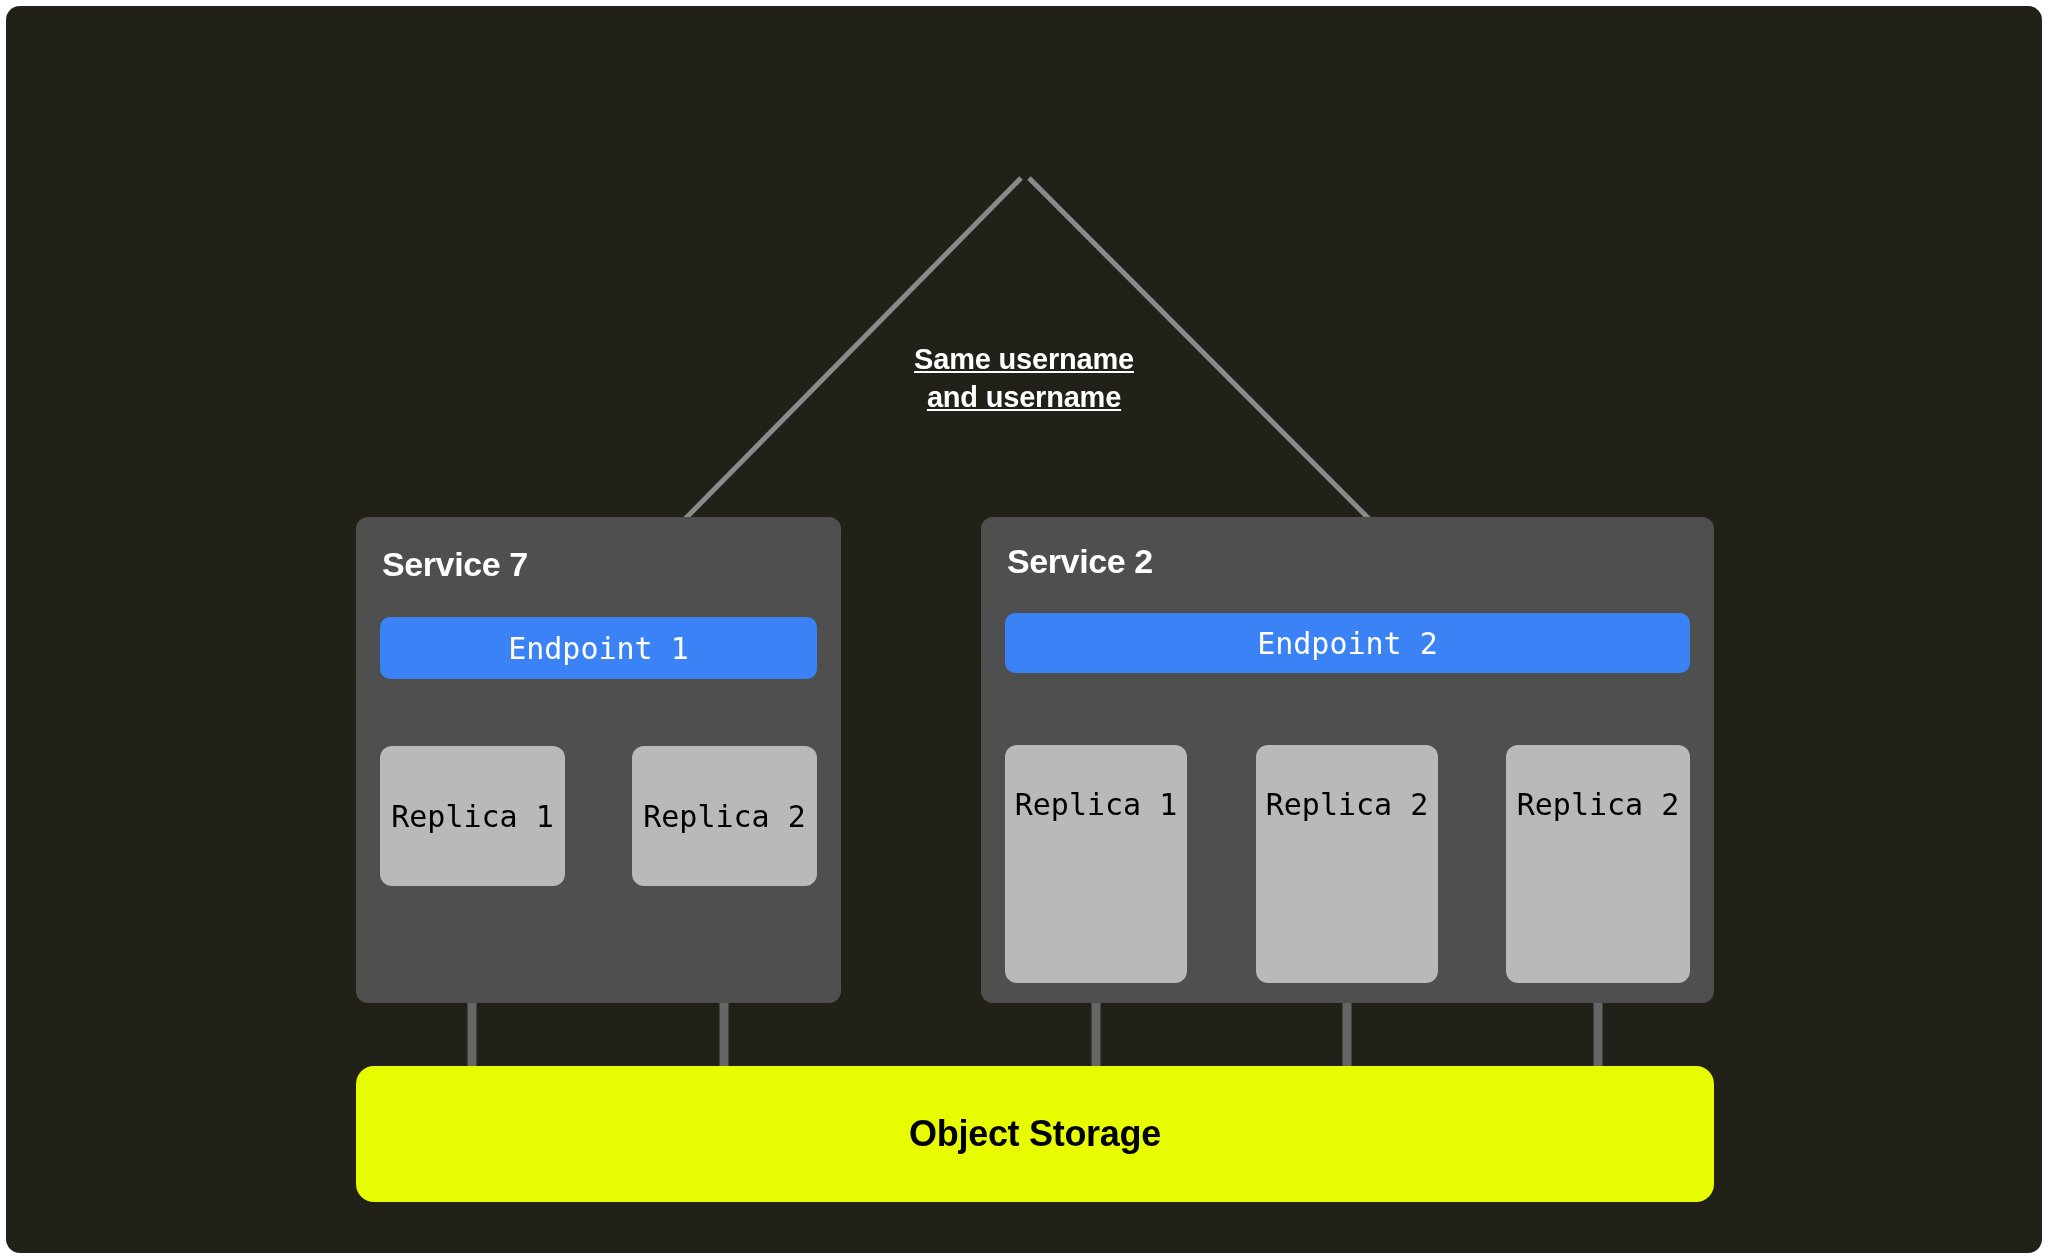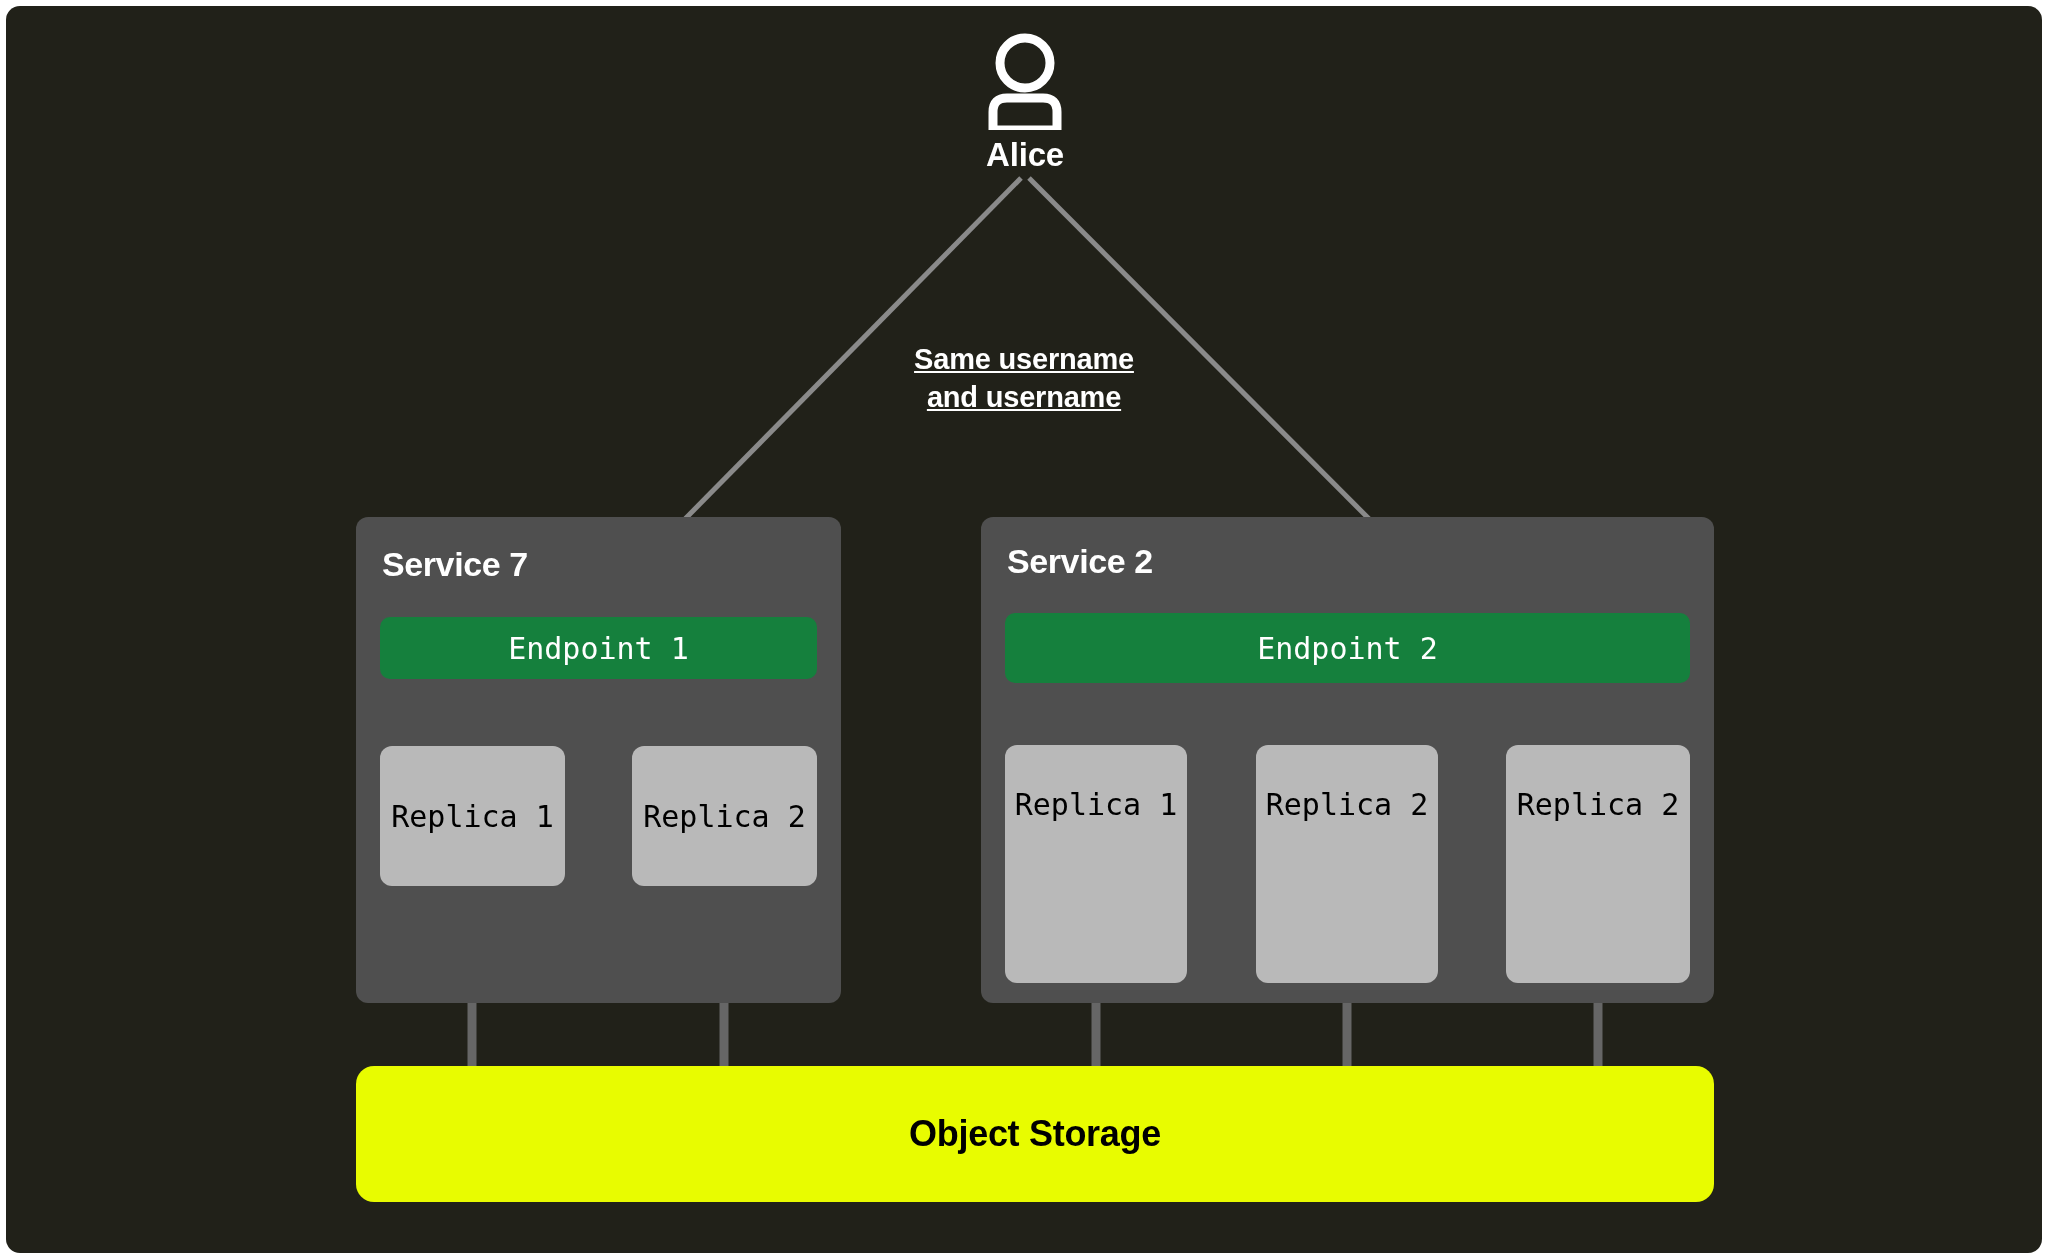--- a/index.html
+++ b/index.html
@@ -79,21 +79,21 @@
   .service .title {
     position: absolute;
     left: 26px;
     color: #ffffff;
     font-size: 34px;
     font-weight: bold;
     letter-spacing: -0.4px;
   }
   .endpoint {
     position: absolute;
-    background: #15803d;
+    background: #3b82f6;
     border-radius: 10px;
     display: flex;
     align-items: center;
     justify-content: center;
     color: #ffffff;
     font-family: "DejaVu Sans Mono", monospace;
     font-size: 30px;
   }
   .replica {
     position: absolute;
@@ -107,21 +107,21 @@
   }
 
   #service-1 { left: 350px; top: 511px; width: 485px; height: 486px; }
   #service-1 .title { top: 28px; }
   #endpoint-1 { left: 24px; top: 100px; width: 437px; height: 62px; }
   #s1-rep-1 { left: 24px; top: 229px; width: 185px; height: 140px; align-items: center; }
   #s1-rep-2 { left: 276px; top: 229px; width: 185px; height: 140px; align-items: center; }
 
   #service-2 { left: 975px; top: 511px; width: 733px; height: 486px; }
   #service-2 .title { top: 25px; }
-  #endpoint-2 { left: 24px; top: 96px; width: 685px; height: 70px; }
+  #endpoint-2 { left: 24px; top: 96px; width: 685px; height: 60px; }
   #s2-rep-1 { left: 24px; top: 228px; width: 182px; height: 196px; padding-top: 42px; }
   #s2-rep-2 { left: 275px; top: 228px; width: 182px; height: 196px; padding-top: 42px; }
   #s2-rep-3 { left: 525px; top: 228px; width: 184px; height: 196px; padding-top: 42px; }
 
   
   #object-storage {
     position: absolute;
     left: 350px;
     top: 1060px;
     width: 1358px;
@@ -165,27 +165,20 @@
       <line x1="1090" y1="566" x2="1090" y2="1070"></line>
     </g>
     <g stroke="#666666" stroke-width="9">
       <line x1="1341" y1="566" x2="1341" y2="1070"></line>
     </g>
     <g stroke="#666666" stroke-width="9">
       <line x1="1592" y1="566" x2="1592" y2="1070"></line>
     </g>
   </svg>
 
-  <div id="actor">
-    <svg class="glyph" viewBox="0 0 150 100">
-      <circle cx="75" cy="33" r="25" fill="none" stroke="#ffffff" stroke-width="9"></circle>
-      <path d="M 43 100 L 43 82 Q 43 68 57 68 L 93 68 Q 107 68 107 82 L 107 100 Z" fill="none" stroke="#ffffff" stroke-width="9" stroke-linejoin="round"></path>
-    </svg>
-    <div class="name">Alice</div>
-  </div>
 
   <div id="flow-note">
     <div>Same username</div>
     <div>and username</div>
   </div>
 
   <div id="service-1" class="service">
     <div class="title">Service 7</div>
     <div id="endpoint-1" class="endpoint">Endpoint 1</div>
     <div id="s1-rep-1" class="replica">Replica 1</div>

